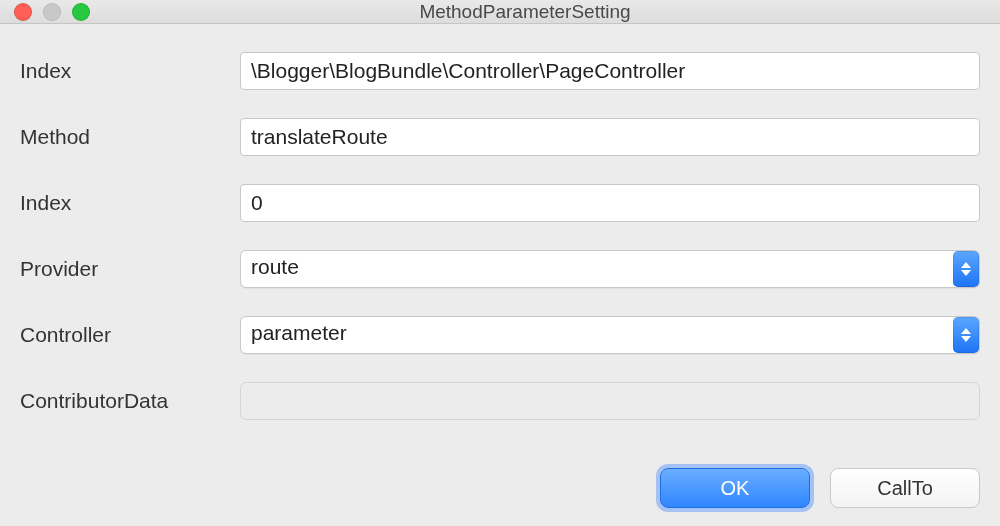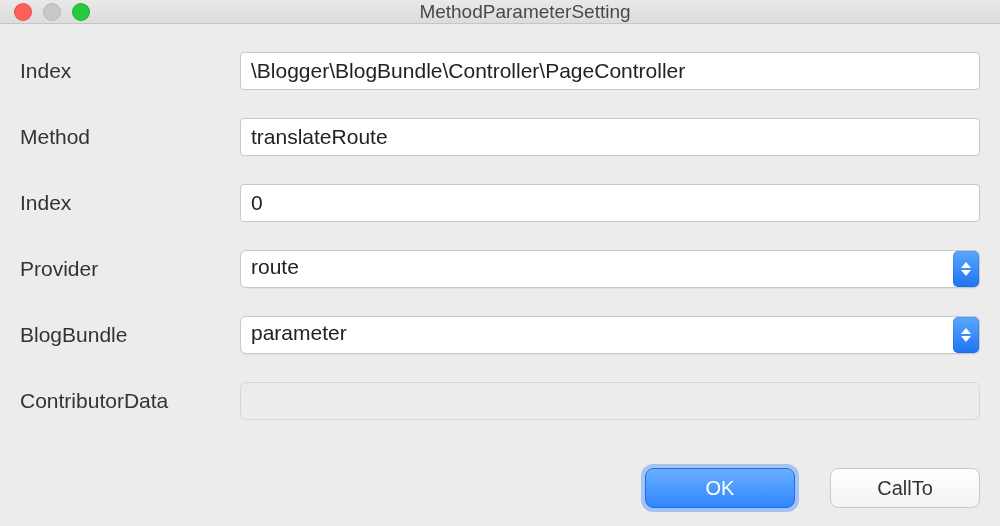--- a/index.html
+++ b/index.html
@@ -104,21 +104,21 @@
     }
     .stepper svg { display: block; }
     .disabled-box {
       background: #ececec;
       border: 1px solid #d6d6d6;
       border-radius: 6px;
     }
     .btnbar {
       display: flex;
       justify-content: flex-end;
-      gap: 35px;
+      gap: 20px;
       padding: 6px 20px 18px 0;
     }
     .btn {
       min-width: 150px;
       height: 40px;
       border-radius: 8px;
       font-size: 20px;
       display: flex;
       align-items: center;
       justify-content: center;
@@ -181,21 +181,21 @@
               <path d="M0 6 L5 0 L10 6 Z" fill="#fff"></path>
             </svg>
           <svg width="10" height="6" viewBox="0 0 10 6">
               <path d="M0 0 L5 6 L10 0 Z" fill="#fff"></path>
             </svg>
         </div>
       </div>
     </div>
 
     <div class="row">
-      <div class="label">BlogBundle</div>
+      <div class="label">Controller</div>
       <div class="field-wrap">
         <div class="select-box">parameter</div>
         <div class="stepper">
           <svg width="10" height="6" viewBox="0 0 10 6">
               <path d="M0 6 L5 0 L10 6 Z" fill="#fff"></path>
             </svg>
           <svg width="10" height="6" viewBox="0 0 10 6">
               <path d="M0 0 L5 6 L10 0 Z" fill="#fff"></path>
             </svg>
         </div>

